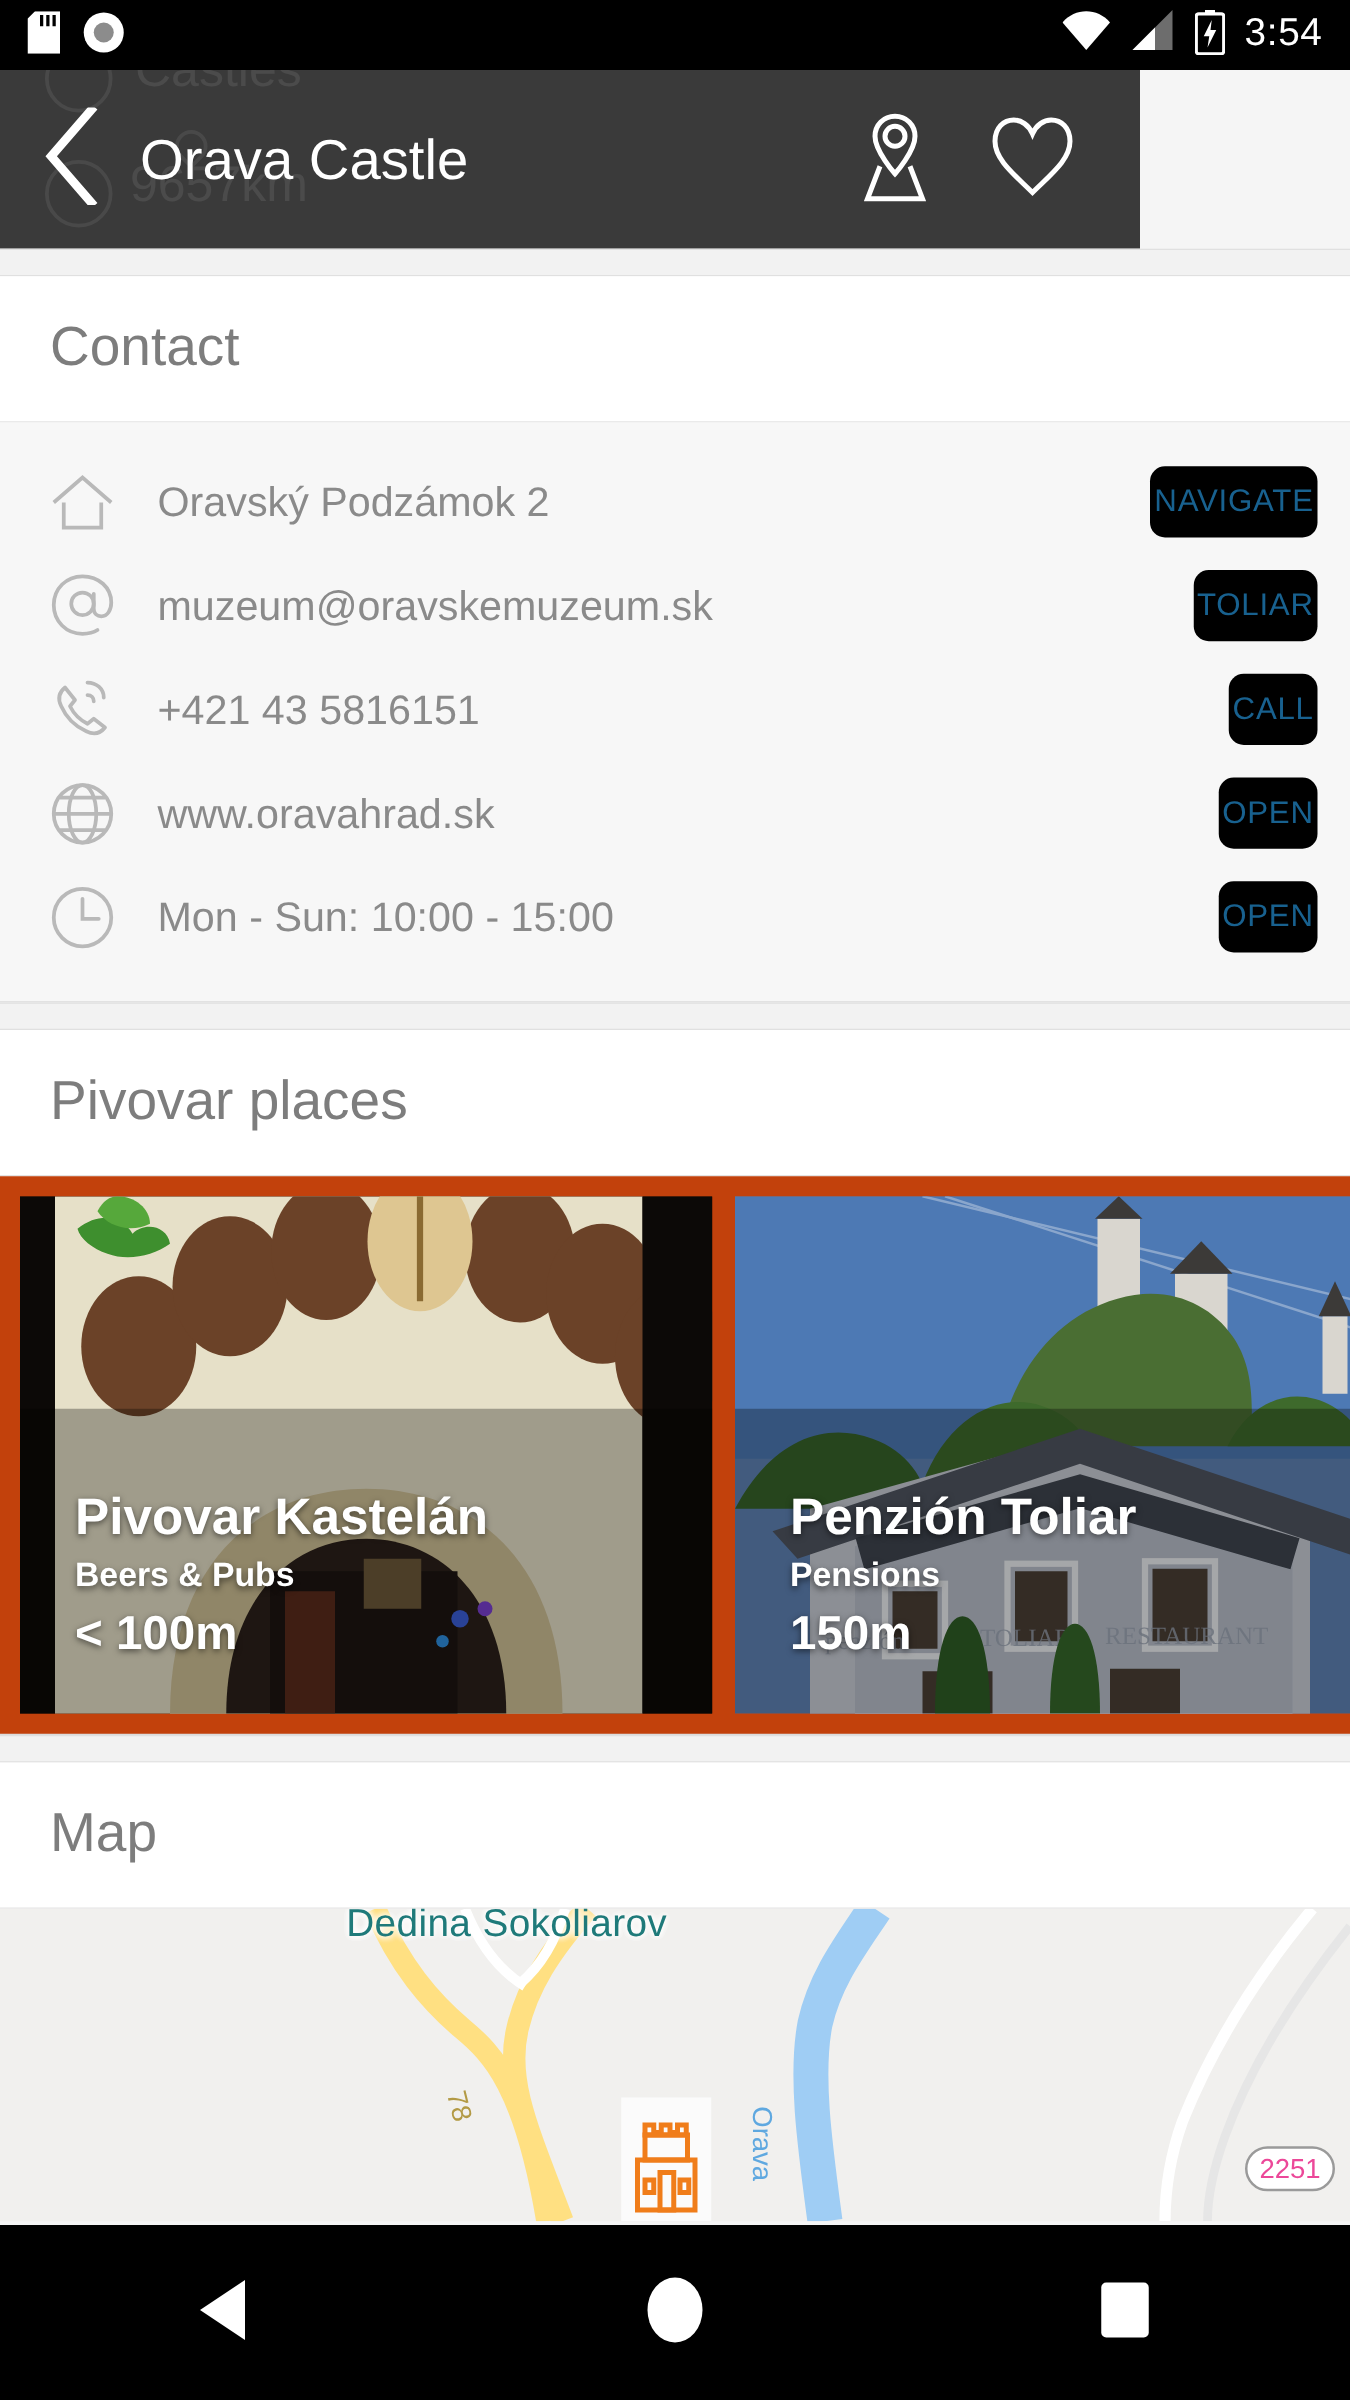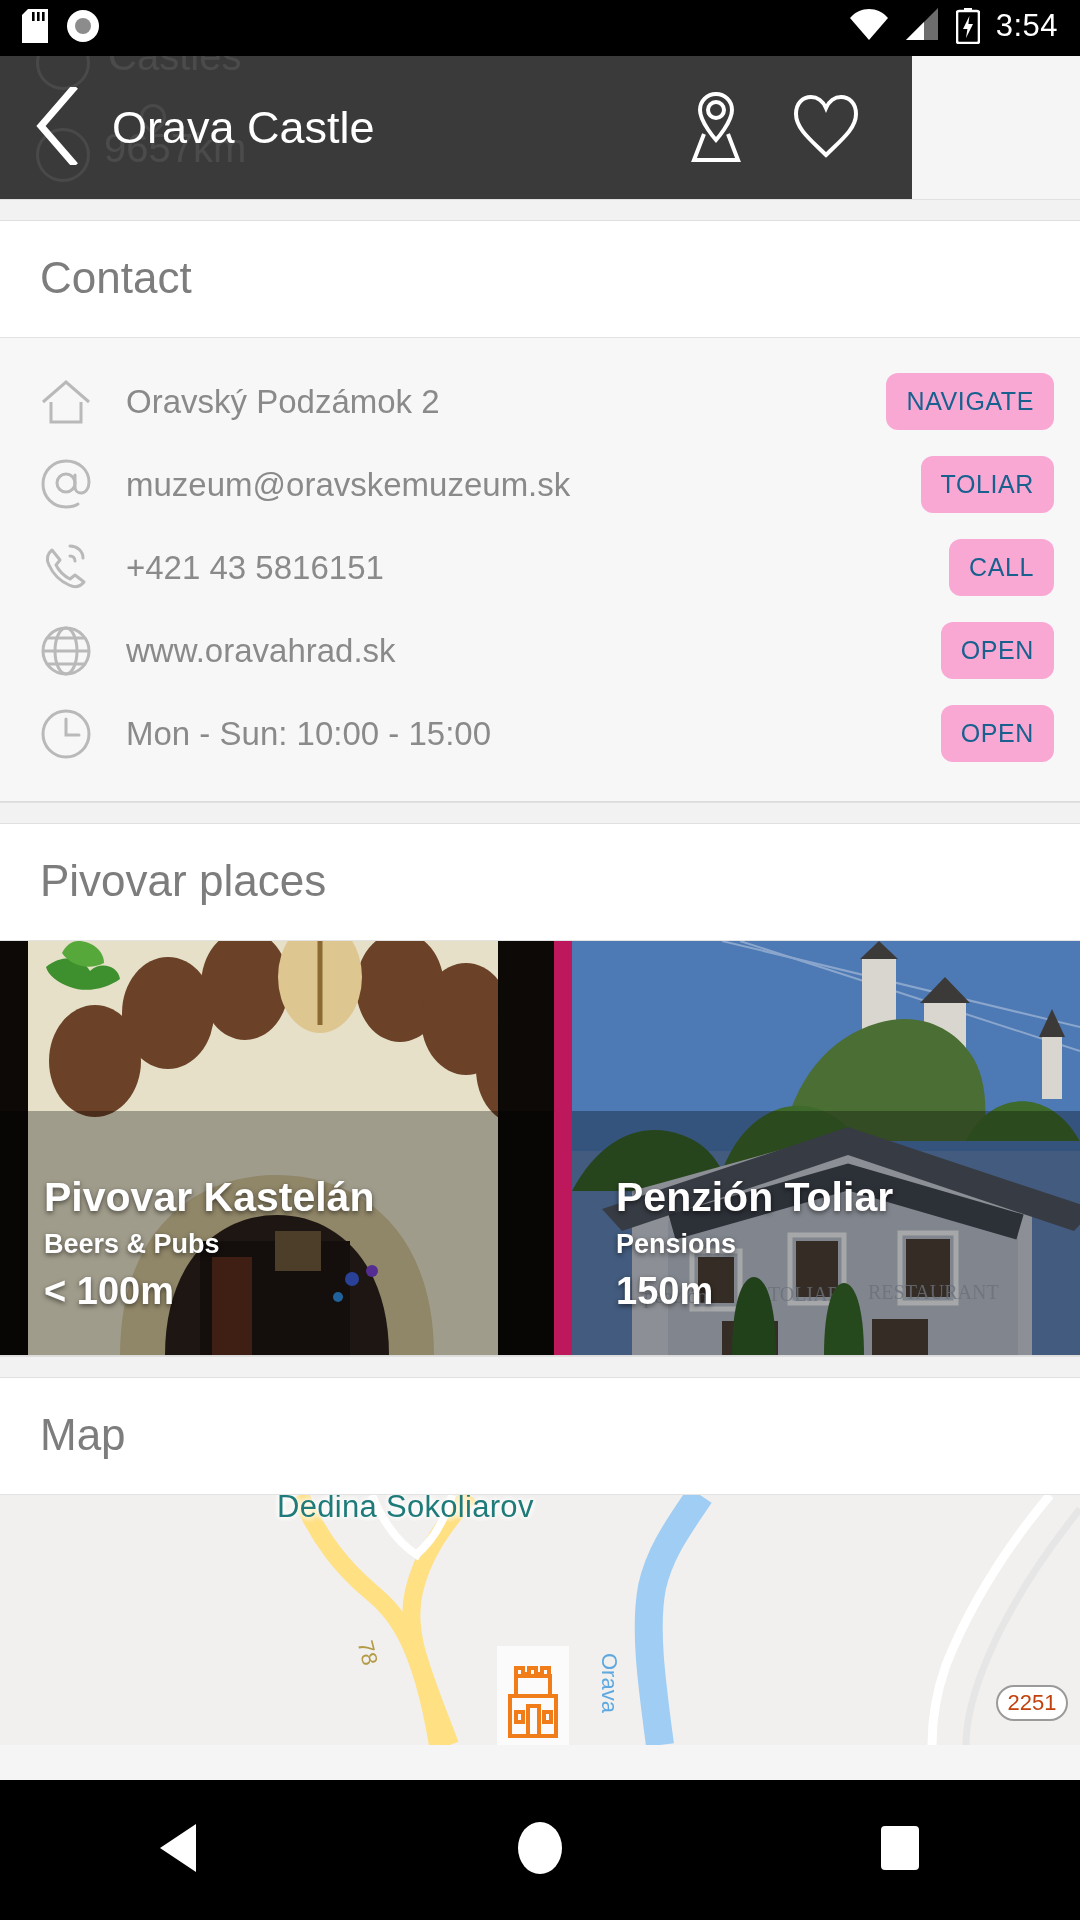--- a/index.html
+++ b/index.html
@@ -77,28 +77,28 @@
   .c-row {
     display:flex; align-items:center; width:1080px;
     padding:13px 26px 13px 40px; min-height:72px;
   }
   .c-icon { width:70px; flex:0 0 70px; display:flex; align-items:center;
             justify-content:flex-start; }
   .c-text { flex:1 1 auto; font-size:33px; color:#8a8a8a; line-height:1.32;
             padding-left:16px; }
   .c-text .l2 { display:block; }
   .pill {
-    flex:0 0 auto; background:#f9a8d4; color:#18618f;
+    flex:0 0 auto; background:#000000; color:#18618f;
     font-size:25px; letter-spacing:.6px; border-radius:12px;
-    padding:14px 20px; white-space:nowrap;text-align:right;
-  }
-
-  
-  .cards { display:flex; width:1080px; background:#be185d;
-           gap:18px; padding:0; border-bottom:1px solid #dcdcdc; }
+    padding:14px 3px; white-space:nowrap;text-align:right;
+  }
+
+  
+  .cards { display:flex; width:1080px; background:#c2410c;
+           gap:18px; padding:16px; border-bottom:1px solid #dcdcdc; }
   .card { position:relative; width:554px; height:414px; overflow:hidden;
           flex:0 0 auto; }
   .card.second { width:508px; }
   .card-art { position:absolute; inset:0; }
   .card-text { position:absolute; left:44px; bottom:42px; z-index:3;
                color:#fff; text-shadow:0 2px 5px rgba(0,0,0,.55); }
   .card-name { font-size:41px; font-weight:700; line-height:1.15; }
   .card-cat  { font-size:27px; font-weight:700; margin-top:8px; }
   .card-dist { font-size:38px; font-weight:700; margin-top:10px; }
 
@@ -114,21 +114,21 @@
     position:absolute; left:622px; top:158px; font-size:22px;
     color:#5fa8e0; transform:rotate(90deg); transform-origin:left top;
   }
   .map-road-label {
     position:absolute; left:355px; top:145px; font-size:22px;
     color:#b39a45; transform:rotate(76deg);
   }
   .map-shield {
     position:absolute; right:12px; top:190px; width:72px; height:36px;
     border:2px solid #9a9a9a; border-radius:18px; background:#fff;
-    color:#c2410c; font-size:22px; display:flex; align-items:center;
+    color:#ec4899; font-size:22px; display:flex; align-items:center;
     justify-content:center;
   }
   .map-poi {
     position:absolute; left:497px; top:151px; width:72px; height:99px;
     background:#fbfbfb; display:flex; align-items:flex-start;
     justify-content:center; padding-top:8px;
   }
 
   
   .navbar {

